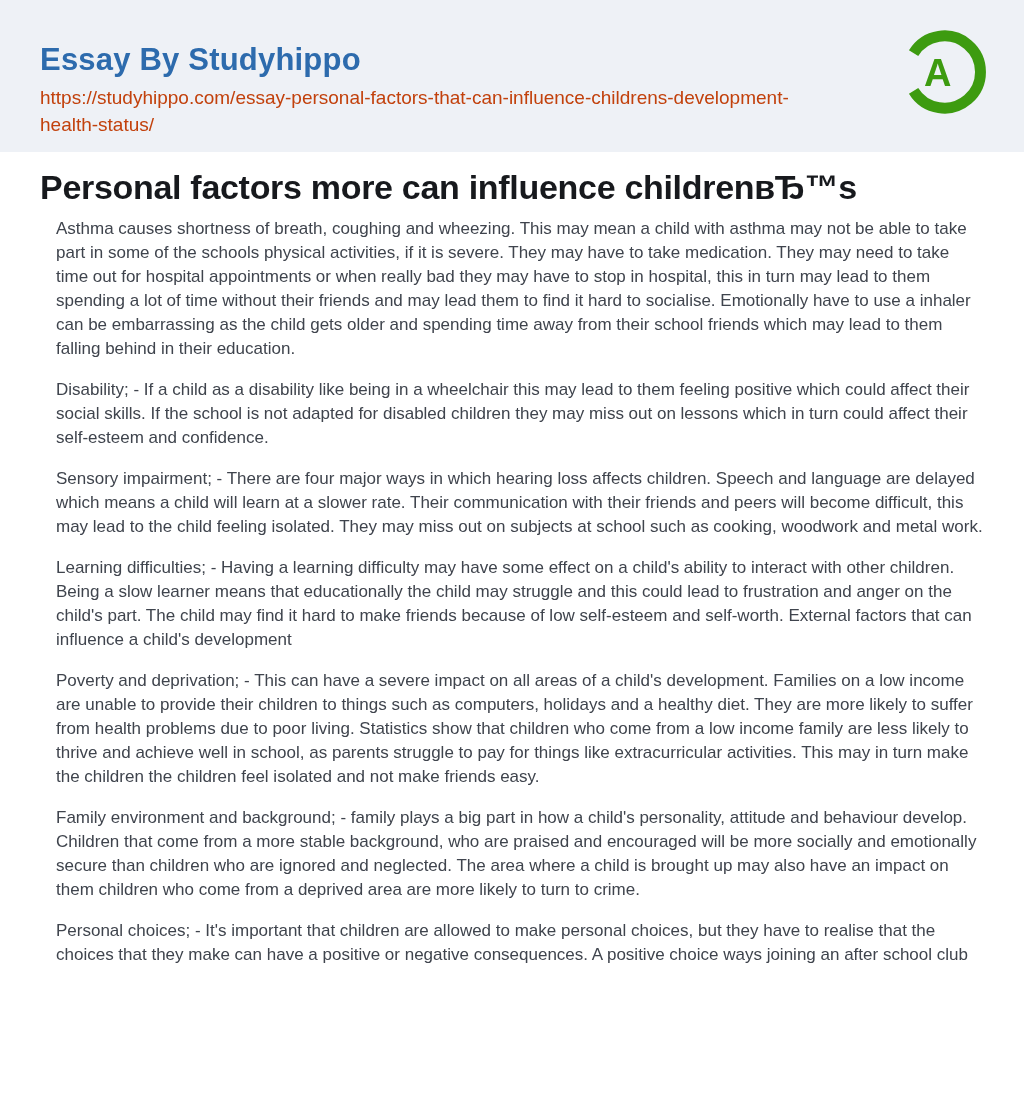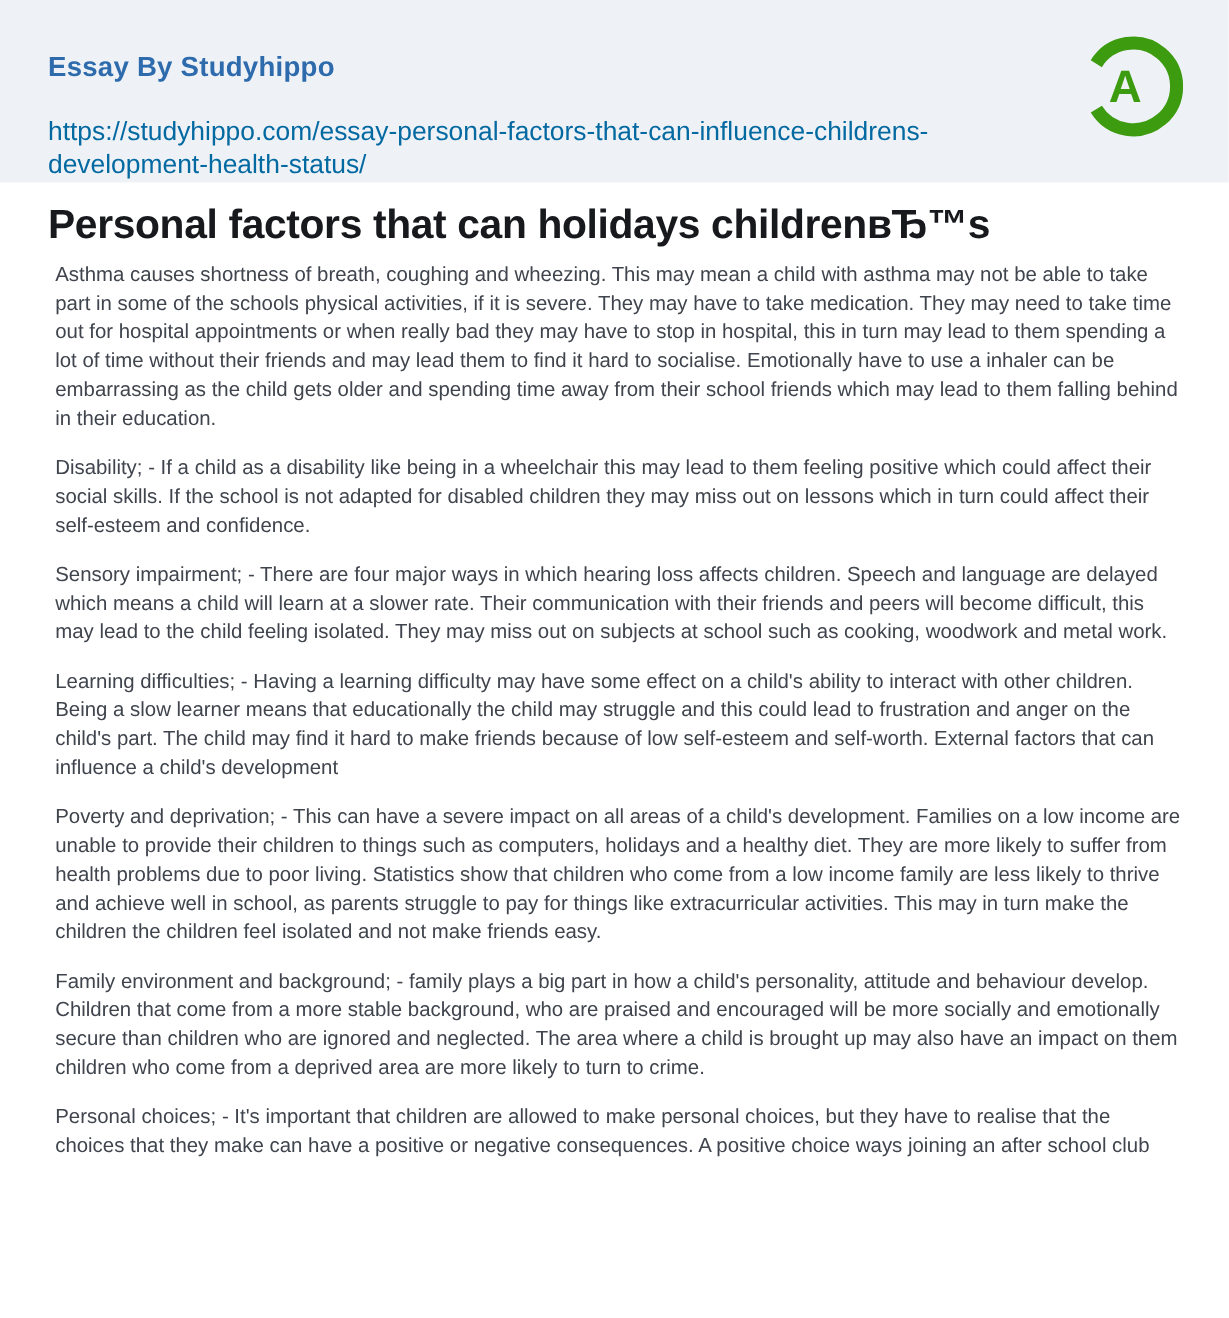--- a/index.html
+++ b/index.html
@@ -14,33 +14,33 @@
   .header {
     position: relative;
     width: 1024px;
     height: 152px;
     background: #eef1f6;
   }
   .site-title {
     position: absolute;
     left: 40px;
     top: 42px;
-    font-size: 23px;
+    font-size: 31px;
     font-weight: 700;
     color: #2d6bad;
     letter-spacing: 0.2px;
   }
   .essay-url {
     position: absolute;
     left: 40px;
-    top: 96px;
+    top: 84px;
     max-width: 790px;
-    font-size: 22px;
+    font-size: 19px;
     line-height: 27px;
-    color: #0369a1;
+    color: #c2410c;
     text-decoration: none;
     word-break: break-word;
     overflow-wrap: break-word;
   }
   .logo {
     position: absolute;
     right: 38px;
     top: 28px;
     width: 84px;
     height: 88px;
@@ -67,21 +67,21 @@
     color: #17191d;
     letter-spacing: -0.3px;
     margin-bottom: 12px;
   }
   .essay-title span { display: block; }
   .essay-body p {
     max-width: 944px;
     font-size: 17px;
     line-height: 24px;
     color: #3f444d;
-    margin: 0 0 17px 6px;
+    margin: 0 0 17px 16px;
   }
 </style>
 </head>
 <body>
 
 <header class="header">
   <div class="site-title">Essay By Studyhippo</div>
 
   <a class="essay-url" href="#">https://studyhippo.com/essay-personal-factors-that-can-influence-childrens-development-health-status/</a>
 
@@ -90,21 +90,21 @@
       <svg viewBox="0 0 100 100" aria-hidden="true">
         <path d="M 13.8 27.5 A 43 43 0 1 1 13.8 72.5" fill="none" stroke="#3d9b10" stroke-width="13" stroke-linecap="butt"></path>
       </svg>
     </span>
     <span class="logo-letter">A</span>
   </div>
 </header>
 
 <main class="article">
   <h1 class="essay-title">
-    <span>Personal factors that can holidays childrenвЂ™s</span>
+    <span>Personal factors more can influence childrenвЂ™s</span>
   </h1>
 
   <div class="essay-body">
     <p>Asthma causes shortness of breath, coughing and wheezing. This may mean a child with asthma may not be able to take part in some of the schools physical activities, if it is severe. They may have to take medication. They may need to take time out for hospital appointments or when really bad they may have to stop in hospital, this in turn may lead to them spending a lot of time without their friends and may lead them to find it hard to socialise. Emotionally have to use a inhaler can be embarrassing as the child gets older and spending time away from their school friends which may lead to them falling behind in their education.</p>
     <p>Disability; - If a child as a disability like being in a wheelchair this may lead to them feeling positive which could affect their social skills. If the school is not adapted for disabled children they may miss out on lessons which in turn could affect their self-esteem and confidence.</p>
     <p>Sensory impairment; - There are four major ways in which hearing loss affects children. Speech and language are delayed which means a child will learn at a slower rate. Their communication with their friends and peers will become difficult, this may lead to the child feeling isolated. They may miss out on subjects at school such as cooking, woodwork and metal work.</p>
     <p>Learning difficulties; - Having a learning difficulty may have some effect on a child's ability to interact with other children. Being a slow learner means that educationally the child may struggle and this could lead to frustration and anger on the child's part. The child may find it hard to make friends because of low self-esteem and self-worth. External factors that can influence a child's development</p>
     <p>Poverty and deprivation; - This can have a severe impact on all areas of a child's development. Families on a low income are unable to provide their children to things such as computers, holidays and a healthy diet. They are more likely to suffer from health problems due to poor living. Statistics show that children who come from a low income family are less likely to thrive and achieve well in school, as parents struggle to pay for things like extracurricular activities. This may in turn make the children the children feel isolated and not make friends easy.</p>
     <p>Family environment and background; - family plays a big part in how a child's personality, attitude and behaviour develop. Children that come from a more stable background, who are praised and encouraged will be more socially and emotionally secure than children who are ignored and neglected. The area where a child is brought up may also have an impact on them children who come from a deprived area are more likely to turn to crime.</p>
     <p>Personal choices; - It's important that children are allowed to make personal choices, but they have to realise that the choices that they make can have a positive or negative consequences. A positive choice ways joining an after school club</p>

